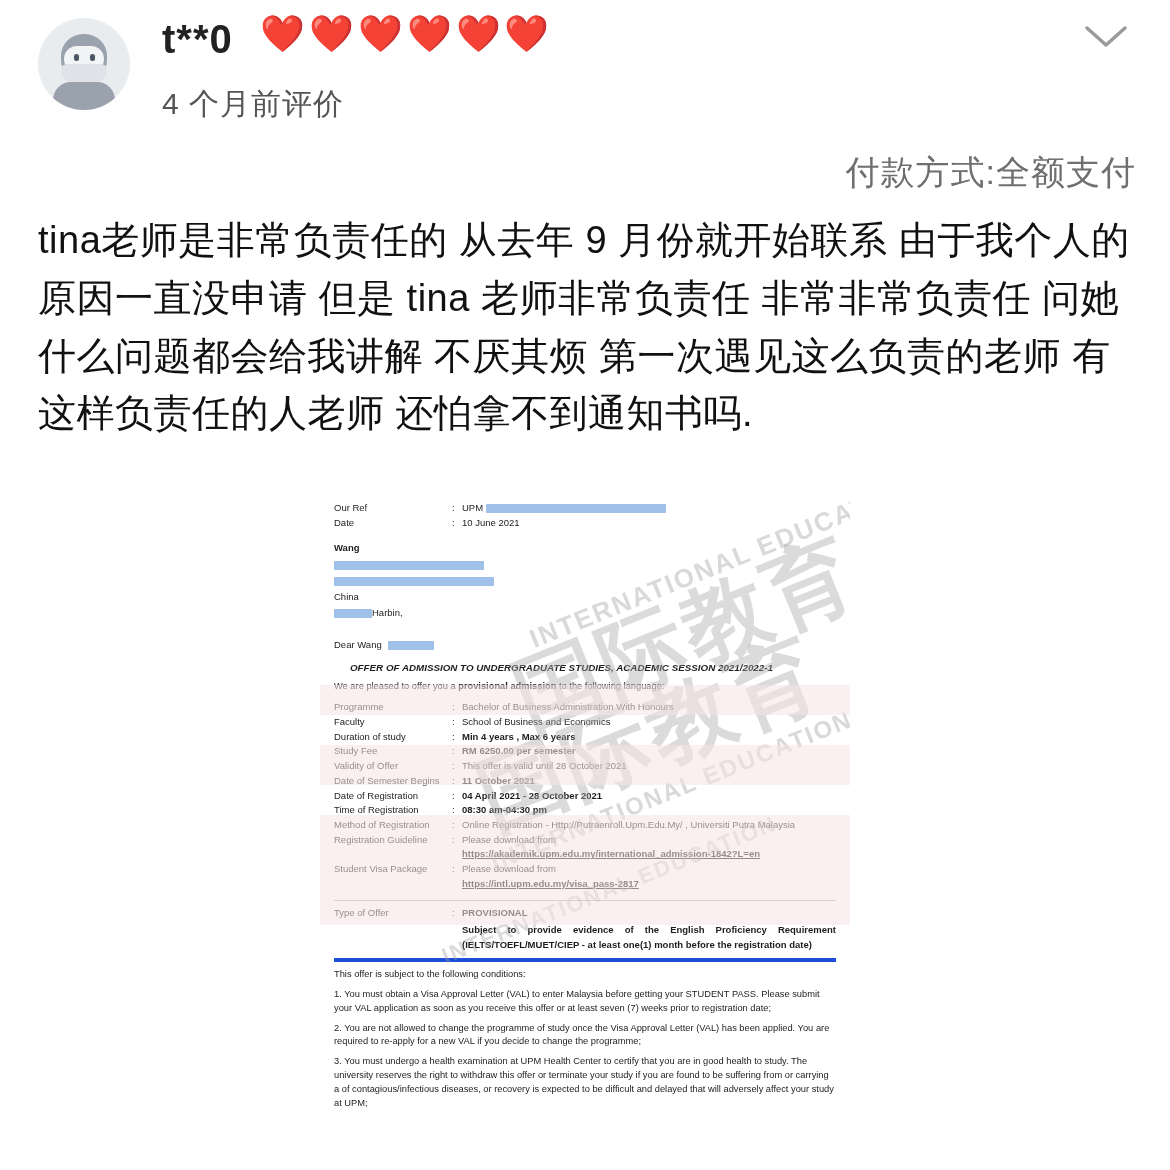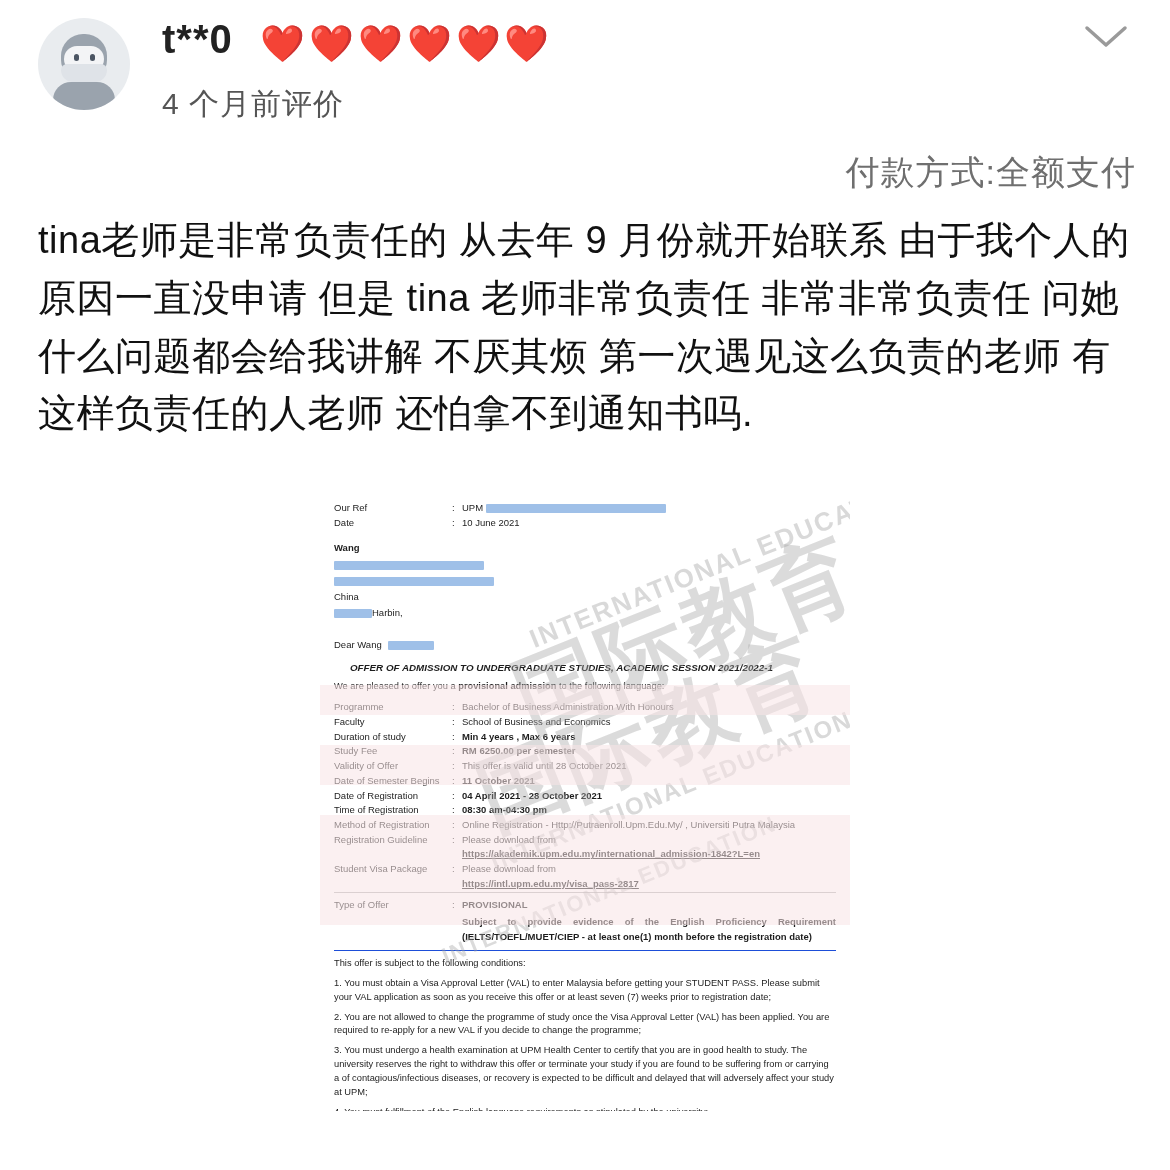--- a/index.html
+++ b/index.html
@@ -74,21 +74,21 @@
     width: 62px; height: 34px;
     background: #9aa3ad;
     border-radius: 18px 18px 0 0;
   }
   .header-text {
     margin-left: 32px;
     padding-top: 2px;
   }
   .name-row {
     display: flex;
-    align-items: flex-end;
+    align-items: flex-start;
     gap: 6px;
   }
   .username {
     font-size: 40px;
     font-weight: bold;
     color: #222222;
     letter-spacing: 1px;
     line-height: 1.15;
   }
   .hearts {
@@ -186,22 +186,22 @@
   .doc .sect-title {
     font-size: 9.8px; font-weight: bold; margin: 9px 0 7px 16px; font-style: italic;
   }
   .doc p.small {
     font-size: 9.3px; line-height: 1.5; margin: 6px 0;
   }
   .doc .addr { font-size: 9.5px; line-height: 1.7; margin-top: 10px; }
   .doc .link { text-decoration: underline; font-weight: bold; }
   .offer-box {
     border-top: 1px solid #b9b9b9;
-    border-bottom: 1px solid #1d4ed8;
-    margin-top: 0;
+    border-bottom: 4px solid #1d4ed8;
+    margin-top: 8px;
     padding: 5px 0;
   }
   .doc .hdr-line {
     display:flex; justify-content: space-between;
     font-size: 9px; color: #3a3a3a; opacity: .55;
     margin-bottom: 6px;
   }
 </style>
 </head>
 <body>

